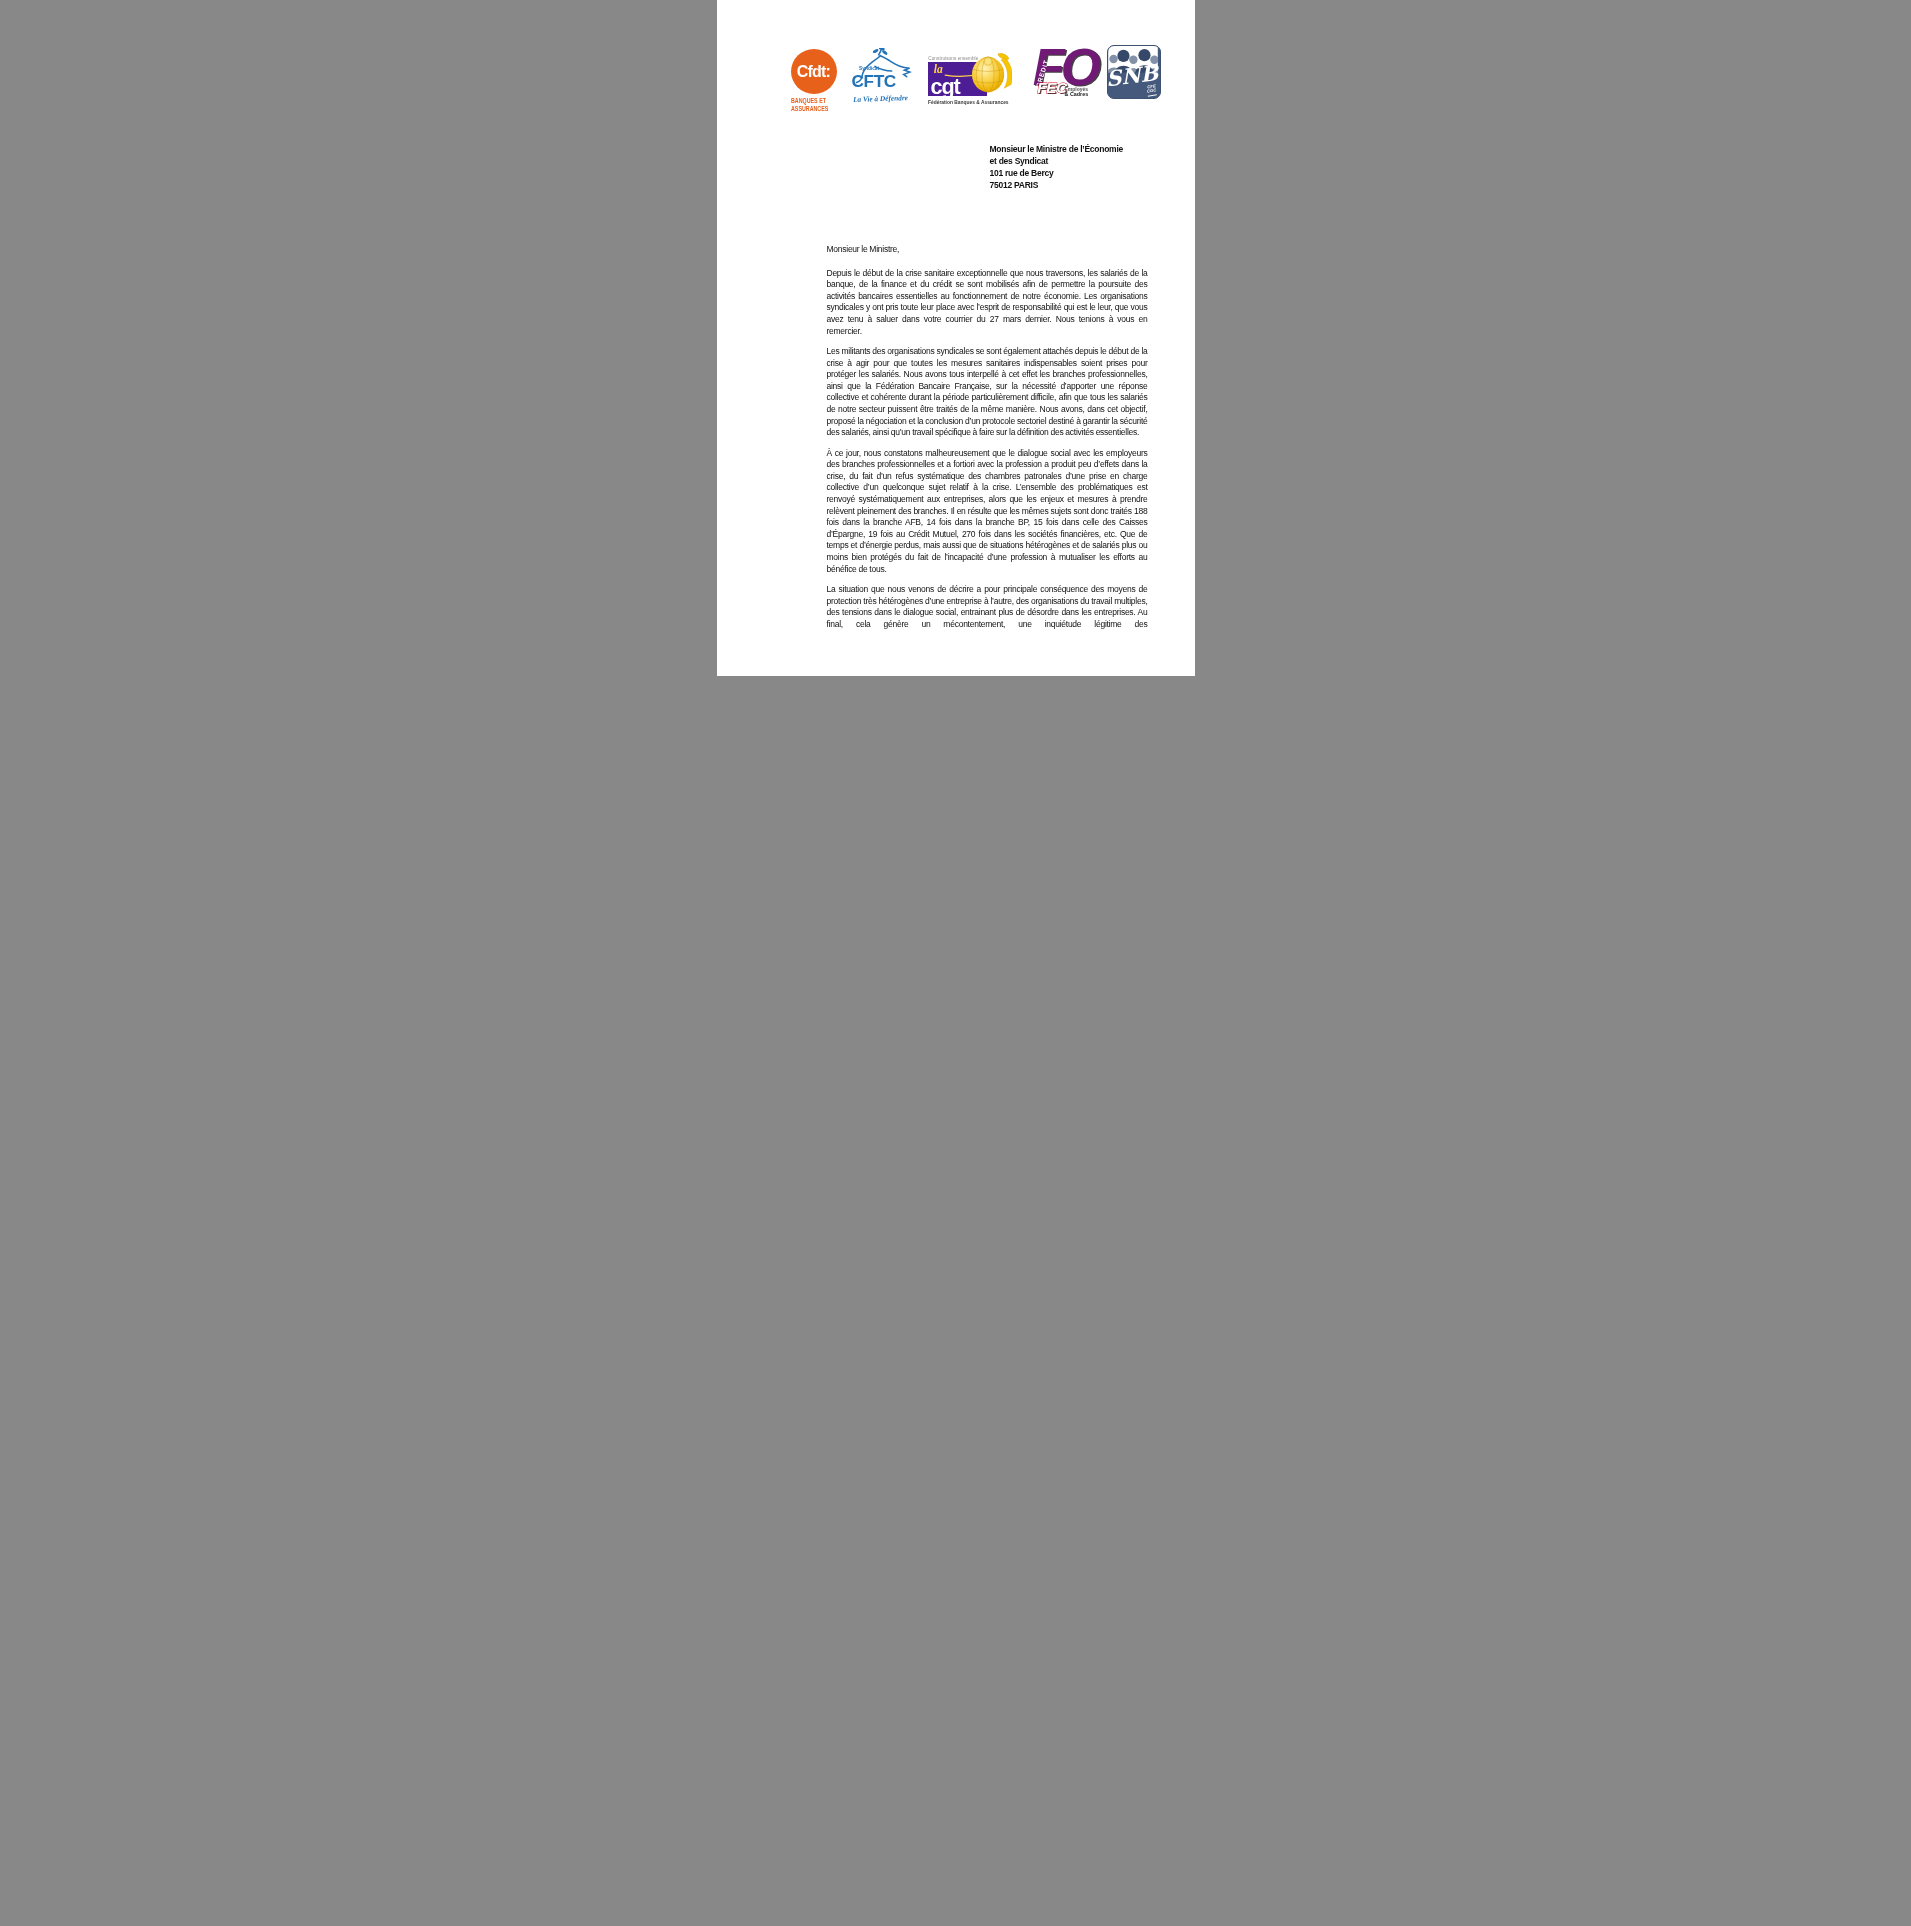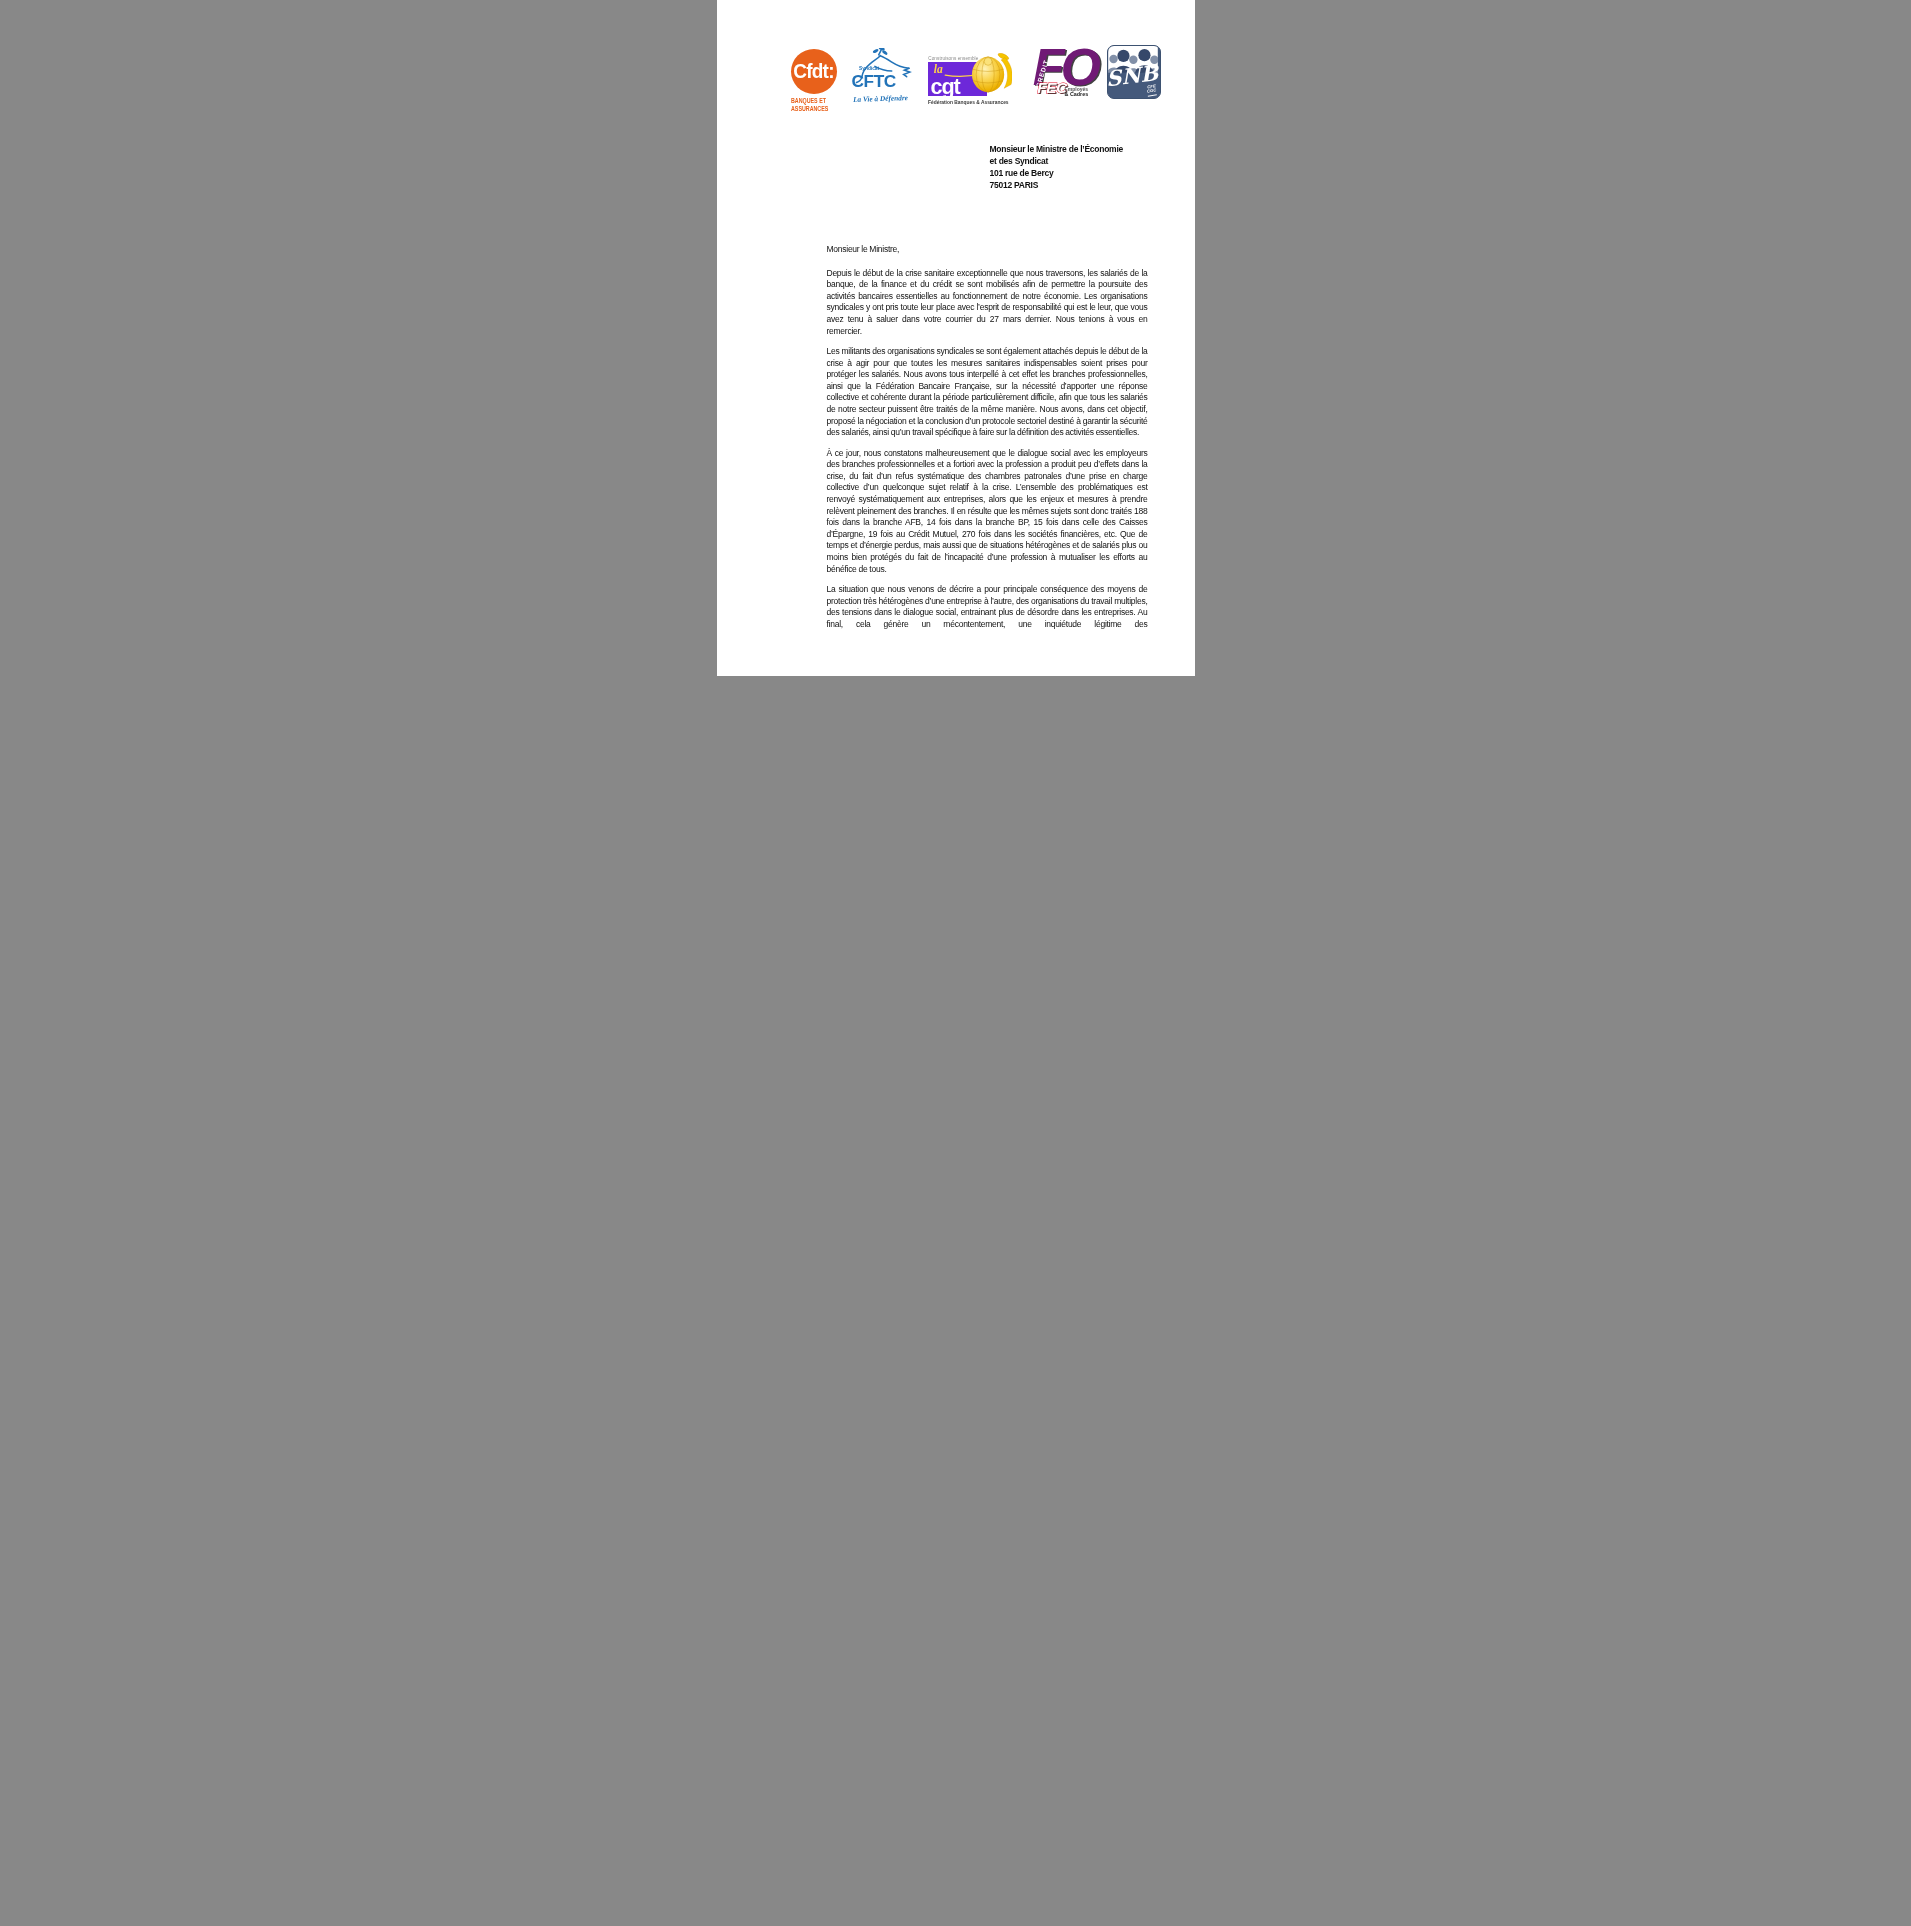--- a/index.html
+++ b/index.html
@@ -19,21 +19,21 @@
   .logo { position: absolute; }
 
   
   .cfdt { left: 74px; top: 49px; width: 48px; height: 65px; }
   .cfdt-ellipse {
     width: 46px; height: 45px; border-radius: 50%;
     background: #E8611B;
     display: flex; align-items: center; justify-content: center;
   }
   .cfdt-ellipse span {
-    color: #fff; font-weight: 900; font-size: 19px; letter-spacing: -0.8px;
+    color: #fff; font-weight: 900; font-size: 16px; letter-spacing: -0.8px;
     transform: scaleY(1.05);
   }
   .cfdt-sub {
     margin-top: 3.1px; color: #E8611B; font-weight: 700; font-size: 6.5px;
     line-height: 7.7px; transform: scaleX(0.82); transform-origin: left;
     white-space: nowrap; letter-spacing: 0px;
   }
 
   
   .cftc { left: 131px; top: 49px; width: 66px; height: 58px; color: #2273B8; }
@@ -42,21 +42,21 @@
   .cftc-acronym { position: absolute; left: 3.9px; top: 22.3px; font-size: 17.3px; font-weight: 900; letter-spacing: -0.4px; }
   .cftc-slogan {
     position: absolute; left: -2.3px; top: 45px; width: 71px; text-align: center;
     font-family: "Liberation Serif", serif; font-style: italic; font-weight: 700;
     font-size: 7.3px; transform: rotate(-2deg);
   }
 
   
   .cgt { left: 211px; top: 56px; width: 85px; height: 55px; }
   .cgt-tagline { position: absolute; left: 0.8px; top: 0; font-size: 4.6px; color: #8a8a8a; letter-spacing: 0.1px; }
-  .cgt-box { position: absolute; left: 0; top: 6.2px; width: 59px; height: 34px; background: #6d28d9; }
+  .cgt-box { position: absolute; left: 0; top: 6.2px; width: 59px; height: 34px; background: #4c1d95; }
   .cgt-la {
     position: absolute; left: 6.2px; top: 0.8px; font-family: "Liberation Serif", serif;
     font-style: italic; font-weight: 700; font-size: 11.6px; color: #FFD24A;
   }
   .cgt-la-swash { position: absolute; left: 0; top: 0; width: 59px; height: 34px; }
   .cgt-acronym {
     position: absolute; left: 3.1px; bottom: -1.5px; font-size: 21.6px; font-weight: 900;
     color: #fff; letter-spacing: -1.2px; line-height: 1;
   }
   .cgt-globe { position: absolute; left: 43px; top: -3.1px; width: 41px; height: 43px; }

